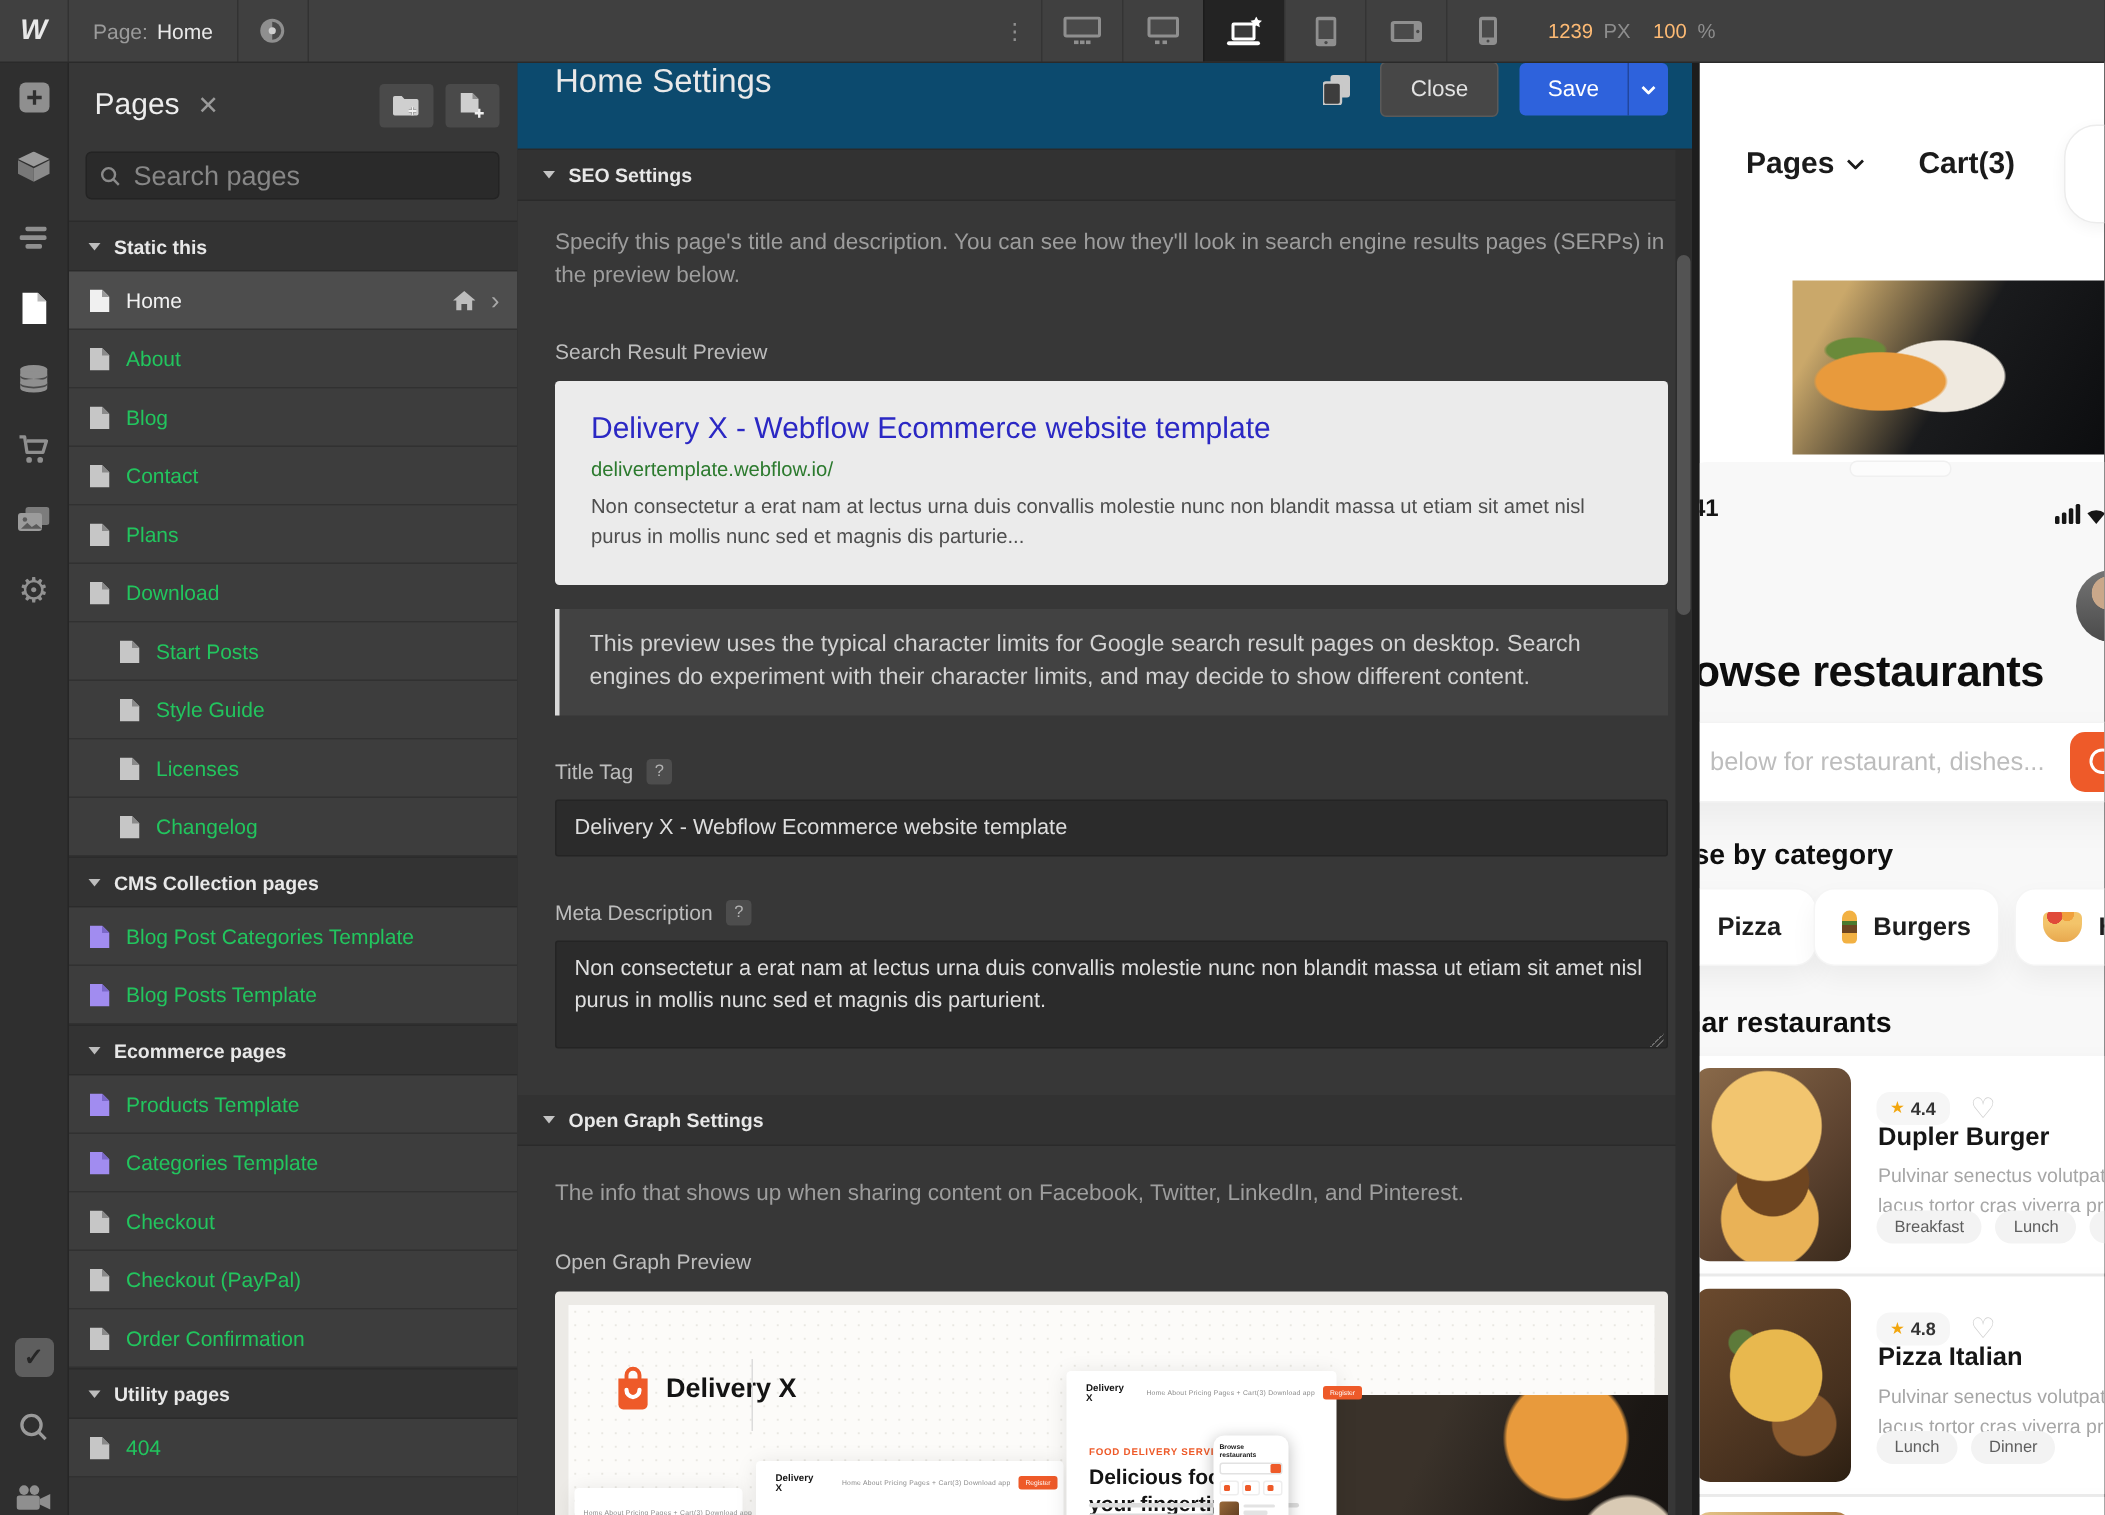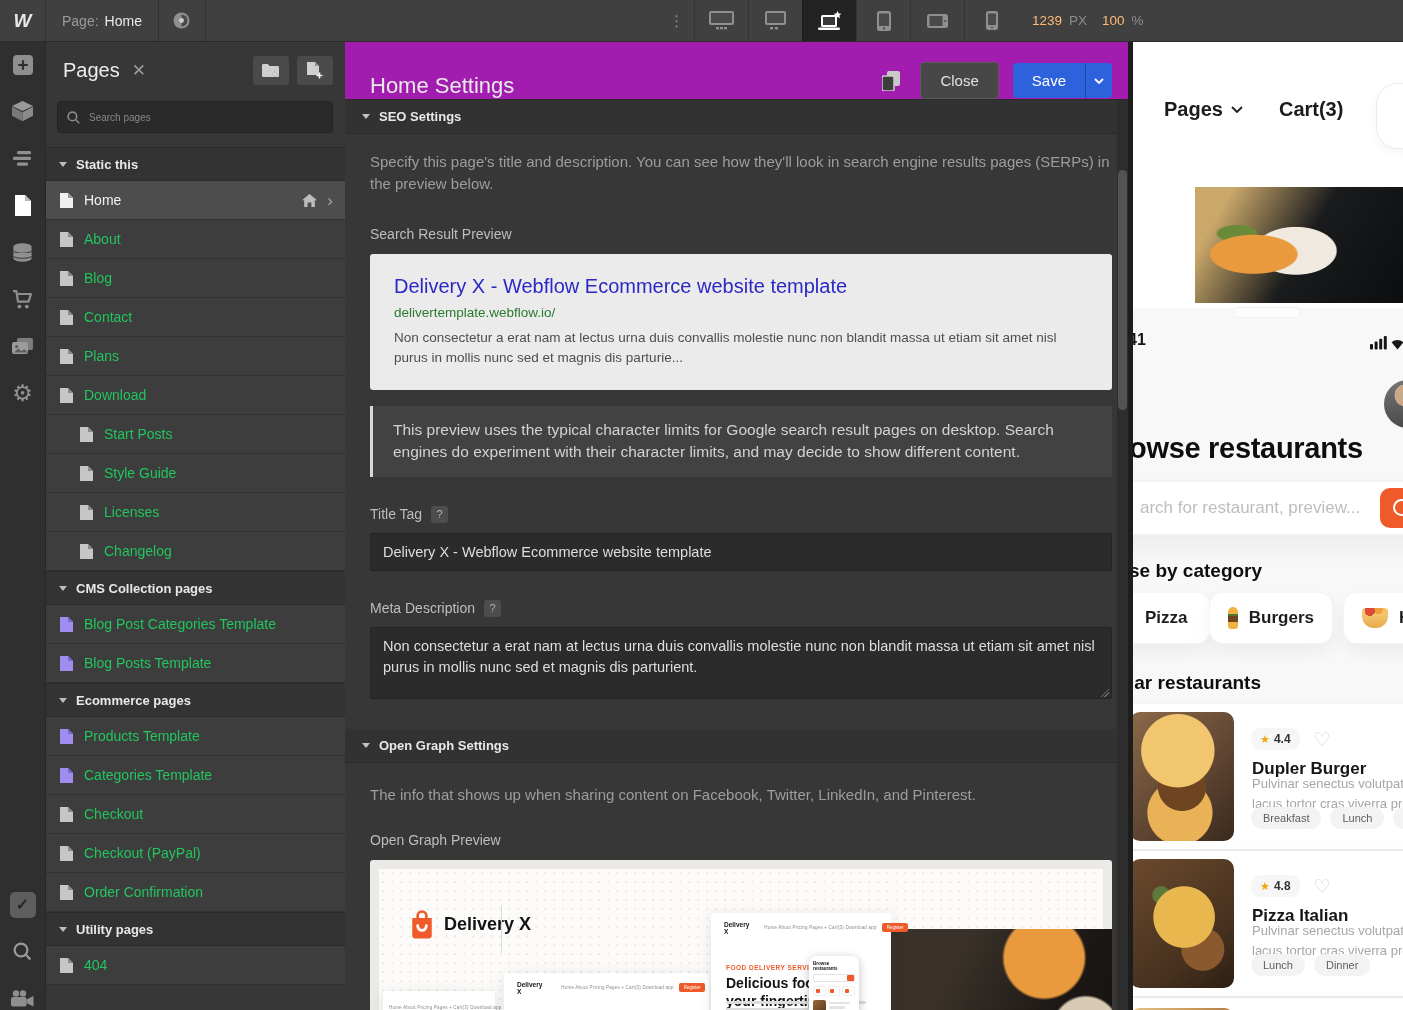--- a/index.html
+++ b/index.html
@@ -37,43 +37,43 @@
   .pages-panel{position:absolute;left:45px;top:41px;bottom:0;width:300px;background:#373737;
                border-right:1px solid #272727;display:flex;flex-direction:column;z-index:20;}
   .pp-header{height:58px;display:flex;align-items:center;padding:0 12px 0 18px;flex:none;}
   .pp-title{font-size:20px;color:#ededed;}
   .pp-close{margin-left:12px;color:#9a9a9a;font-size:17px;cursor:pointer;}
   .pp-actions{margin-left:auto;display:flex;gap:8px;}
   .pp-iconbtn{width:36px;height:29px;background:#4a4a4a;border-radius:3px;display:flex;
               align-items:center;justify-content:center;cursor:pointer;}
   .pp-search{height:30px;margin:2px 12px 14px;background:#2a2a2a;border:1px solid #232323;border-radius:4px;
              display:flex;align-items:center;gap:7px;padding:0 9px;flex:none;}
-  .pp-search input{flex:1;background:transparent;border:none;outline:none;color:#cfcfcf;font-size:10px;font-family:inherit;}
+  .pp-search input{flex:1;background:transparent;border:none;outline:none;color:#cfcfcf;font-size:18px;font-family:inherit;}
   .pp-search input::placeholder{color:#878787;}
   .pp-list{flex:1;overflow:hidden;}
   .pp-section{height:34px;background:#333333;border-top:1px solid #2b2b2b;border-bottom:1px solid #2b2b2b;
               display:flex;align-items:center;gap:9px;padding:0 14px;box-sizing:border-box;cursor:pointer;}
   .pp-section .tri{width:0;height:0;border-left:4px solid transparent;border-right:4px solid transparent;border-top:5px solid #bdbdbd;}
   .pp-section .sec-lbl{font-size:13px;font-weight:bold;color:#e8e8e8;}
   .pp-row{height:39px;background:#3d3d3d;border-bottom:1px solid #313131;display:flex;align-items:center;
           gap:11px;padding:0 12px 0 15px;box-sizing:border-box;cursor:pointer;}
   .pp-row .pg-ic{color:#c6c6c6;flex:none;}
   .pp-row.purple .pg-ic{color:var(--cms_purple,#a18cf0);}
   .pp-row .row-lbl{font-size:14px;color:#22c55e;white-space:nowrap;}
   .pp-row.indent{padding-left:35px;}
   .pp-row.selected{background:#4d4d4d;}
   .pp-row.selected .row-lbl{color:#f2f2f2;}
   .pp-row .row-right{margin-left:auto;display:flex;align-items:center;gap:10px;}
   .pp-row .chev{color:#a8a8a8;font-size:17px;line-height:1;}
 
   
   .settings{position:absolute;left:345px;top:41px;bottom:0;width:783px;background:#373737;
             display:flex;flex-direction:column;z-index:20;}
-  .st-header{height:58px;background:#a21caf;border-bottom:1px solid #2a2a2a;display:flex;
-             align-items:flex-end;padding:0 16px 0 25px;flex:none;}
+  .st-header{height:58px;background:#0c4a6e;border-bottom:1px solid #2a2a2a;display:flex;
+             align-items:flex-start;padding:0 16px 0 25px;flex:none;}
   .st-title{font-size:22px;color:#e9e9e9;}
   .st-controls{margin-left:auto;display:flex;align-items:center;gap:14px;}
   .btn-close{height:35px;padding:0 19px;background:#474747;border:1px solid #5a5a5a;border-radius:4px;
              color:#e2e2e2;font-size:15px;display:flex;align-items:center;cursor:pointer;}
   .btn-save{height:35px;background:var(--accent_blue,#2e62dc);border-radius:4px;display:flex;
             align-items:center;color:#fff;cursor:pointer;overflow:hidden;}
   .btn-save .save-main{padding:0 19px;font-size:15px;border-right:1px solid rgba(0,0,0,.28);height:100%;display:flex;align-items:center;}
   .btn-save .save-caret{width:26px;height:100%;display:flex;align-items:center;justify-content:center;}
   .st-body{flex:1;position:relative;overflow:hidden;}
   .section-bar{height:33px;background:#323232;border-bottom:1px solid #2a2a2a;display:flex;
@@ -195,21 +195,21 @@
              radial-gradient(circle at 30% 28%,#5d7a3a 0 7%,transparent 8%),
              radial-gradient(circle at 70% 70%,#8a5a2e 0 18%,transparent 19%),
              linear-gradient(140deg,#6b4a2e,#46301e 70%,#2c1f12);}
   .img-warm{background:linear-gradient(120deg,#e3c58a,#c89454 40%,#7a4a22);}
   .r-body{position:absolute;left:142px;top:0;right:0;bottom:0;}
   .r-rate{position:absolute;left:0;top:24px;display:flex;align-items:center;gap:14px;}
   .rate-badge{background:#f6f6f6;border-radius:9px;padding:4px 9px;display:flex;align-items:center;gap:4px;}
   .rate-badge .st{color:#f2a60d;font-size:11px;line-height:1;}
   .rate-badge .v{font-size:12px;font-weight:bold;color:#333;}
   .heart{color:#d2d2d2;font-size:19px;line-height:1;}
-  .r-name{position:absolute;left:1px;top:55px;font-size:17px;font-weight:bold;color:#161616;white-space:nowrap;}
+  .r-name{position:absolute;left:1px;top:44px;font-size:17px;font-weight:bold;color:#161616;white-space:nowrap;}
   .r-desc{position:absolute;left:1px;top:70px;font-size:13px;color:#a6a6a6;line-height:1.5;white-space:nowrap;}
   .r-tags{position:absolute;left:0;top:103px;display:flex;gap:9px;}
   .r-tag{background:#f3f3f3;border-radius:12px;padding:5px 12px;font-size:11px;color:#5e5e5e;white-space:nowrap;}
 </style>
 </head>
 <body>
 
 <div class="topbar">
   <div class="tb-cell tb-logo">W</div>
   <div class="tb-cell tb-page">
@@ -704,21 +704,21 @@
         <rect x="0" y="9" width="3" height="5.4" rx="1"></rect>
         <rect x="4.6" y="6.6" width="3" height="7.8" rx="1"></rect>
         <rect x="9.2" y="3.8" width="3" height="10.6" rx="1"></rect>
         <rect x="13.8" y="1" width="3" height="13.4" rx="1"></rect>
         <path d="M27.5 14.4L21.6 7.2a9.4 9.4 0 0 1 11.8 0z"></path>
       </svg>
   </div>
   <div class="pv-avatar"></div>
   <div class="pv-h1" style="left:-4px;top:391px;">owse restaurants</div>
   <div class="pv-search">
-    <span>arch for restaurant, preview...</span>
+    <span>below for restaurant, dishes...</span>
   </div>
   <div class="pv-search-btn"></div>
   <div class="pv-h2" style="left:-4px;top:519px;">se by category</div>
   <div class="pv-chip" style="left:-34px;width:112px;">
     <span class="ic-pizza"></span>
     <span>Pizza</span>
   </div>
   <div class="pv-chip" style="left:76px;width:124px;">
     <span class="ic-burger"></span>
     <span>Burgers</span>

